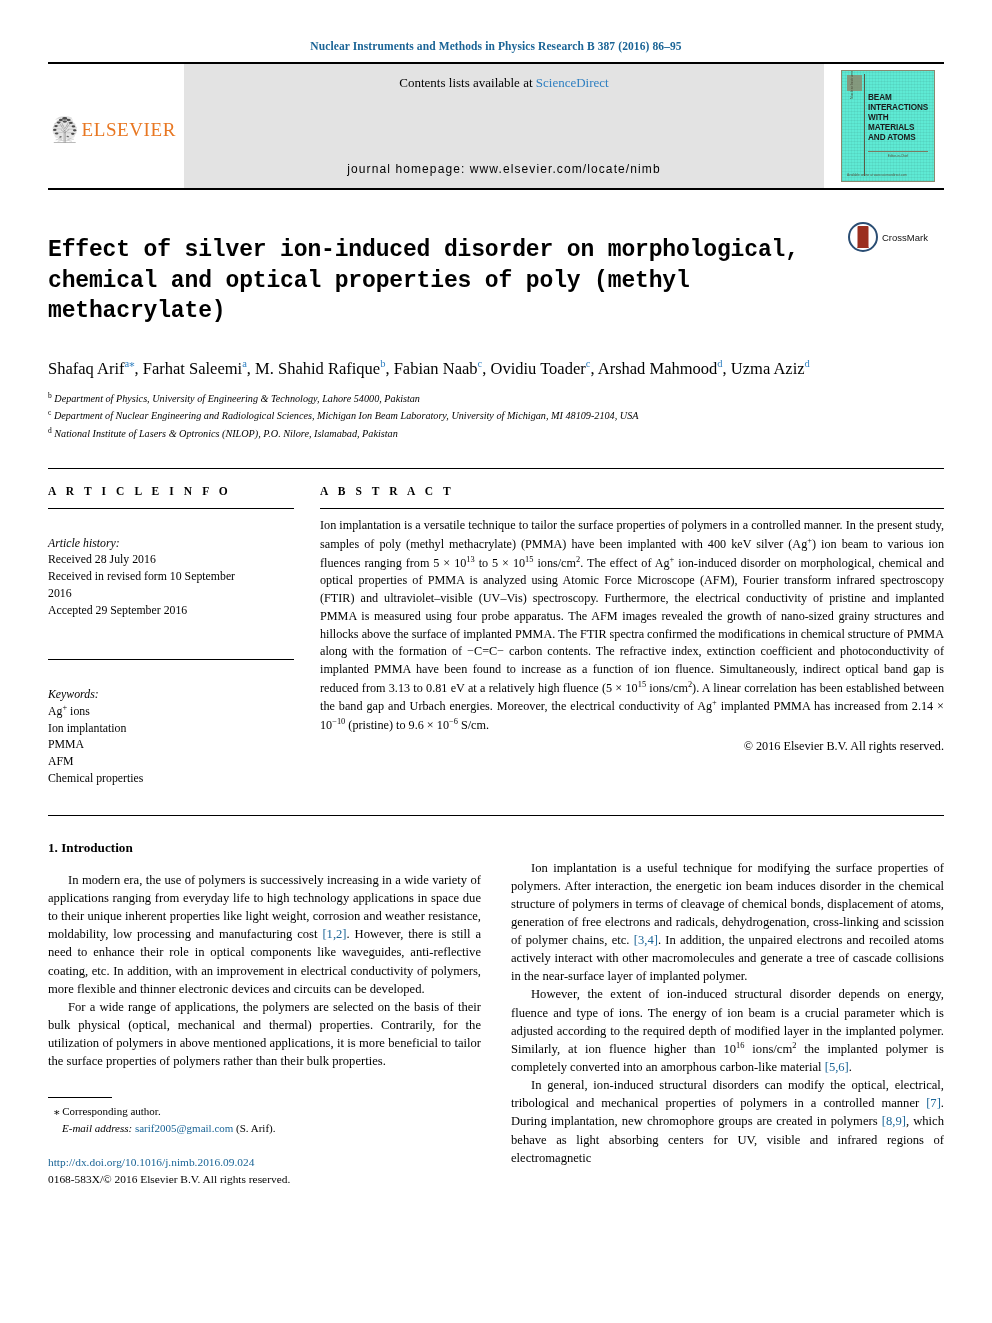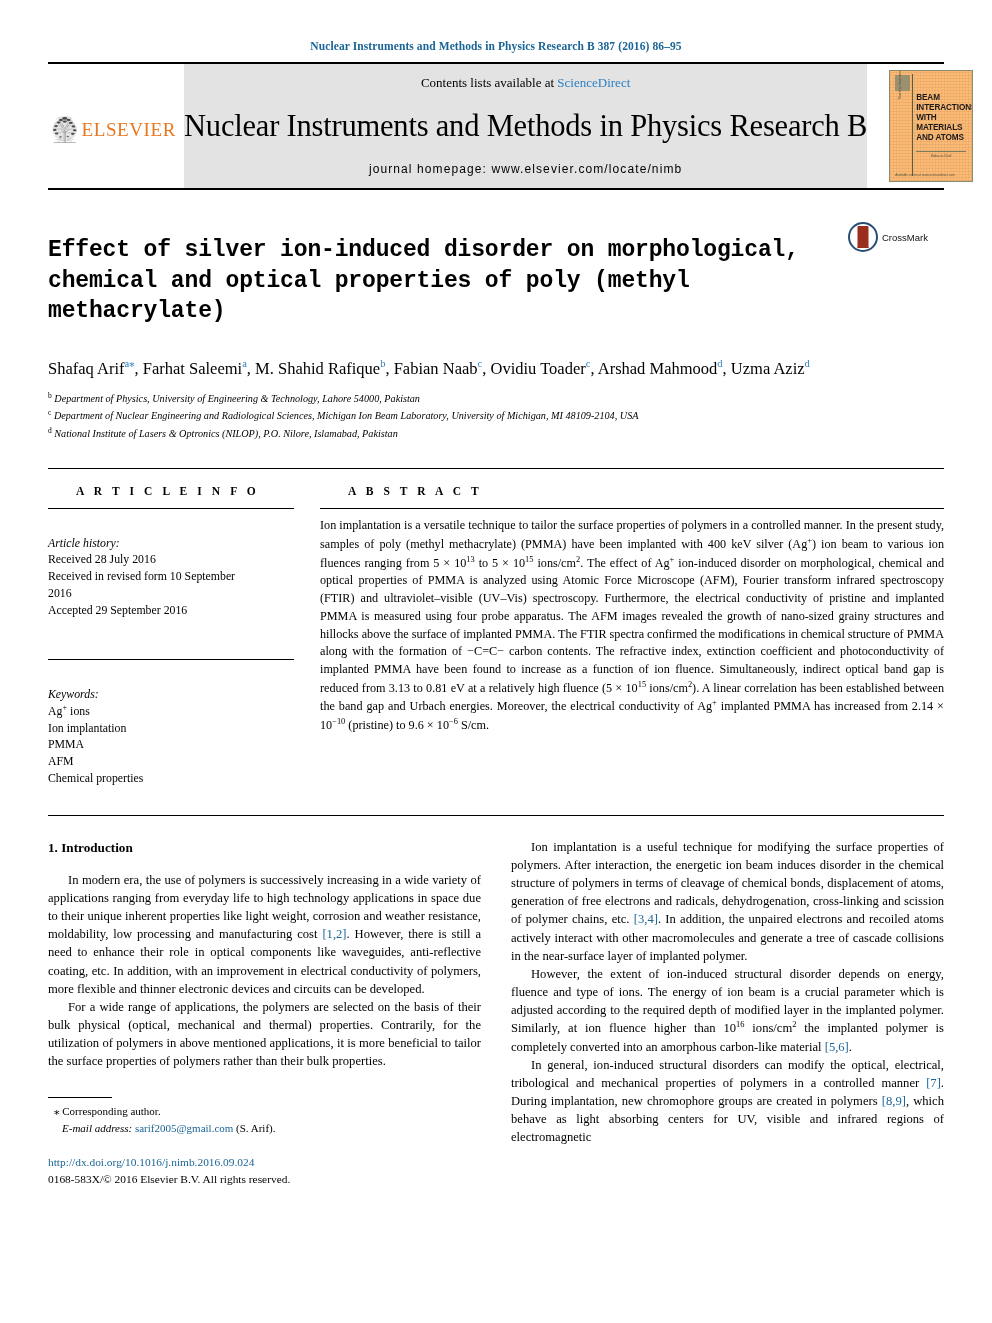--- a/index.html
+++ b/index.html
@@ -75,22 +75,22 @@
     font-size: 12px;
     letter-spacing: 1.1px;
     font-family: "Liberation Sans", sans-serif;
   }
   .cover-block {
     flex: 0 0 112px;
     width: 112px;
     display:flex; align-items:center; justify-content:center;
   }
   .cover-thumb {
-    width: 84px; height: 112px;
-    background: #fdba74;
+    width: 94px; height: 112px;
+    background: #5eead4;
     border: 1px solid #8a8a70;
     position: relative;
     overflow: hidden;
     font-family: "Liberation Sans", sans-serif;
   }
   .cover-thumb:before {
     content:"";
     position:absolute; left:0; top:0; right:0; bottom:0;
     background-image:
       repeating-linear-gradient(0deg, rgba(0,0,0,.055) 0 1px, transparent 1px 3px),
@@ -188,41 +188,41 @@
     display: flex;
   }
   .infocol { flex: 0 0 272px; padding-right: 26px; }
   .abscol  { flex: 1 1 auto; }
   .secthead {
     font-family: "Liberation Serif", serif;
     font-size: 11.5px;
     font-weight: bold;
     letter-spacing: 3.6px;
     margin-bottom: 11px;
-    margin-left: 28px;
   }
   .rule { border-top: 1px solid #000; margin: 0 0 8px 0; }
   .hist-title, .kw-title { font-style: italic; font-size: 11.8px; margin-top: 27px; }
   .hist-line, .kw-line { font-size: 11.8px; line-height: 1.43; }
   .kwblock { margin-top: 40px; }
   .abstract-body {
     font-size: 12.2px;
     line-height: 1.45;
     text-align: justify;
   }
   .copyright { text-align: right; font-size: 12.2px; margin-top: 4px; }
   sup.sm { font-size: 8.4px; vertical-align: super; }
 
   
   .bodywrap {
     margin: 28px 48px 0 48px;
     border-top: 1px solid #000;
     padding-top: 22px;
     display: flex;
     gap: 30px;
+    align-items: center;
   }
   .col { flex: 1 1 0; font-size: 12.6px; line-height: 1.44; text-align: justify; }
   .h2 { font-size: 13.2px; font-weight: bold; margin: 0 0 14px 0; }
   .col p { margin: 0; text-indent: 20px; }
   .ref { color: #1a6496; }
 
   .footnote {
     margin-top: 22px;
     padding-top: 5px;
     font-size: 11px;
@@ -286,21 +286,20 @@
           <path d="M66 71 q-4 -6 -9 -3 q2 6 9 3z"></path>
         </g>
       </svg>
       <div class="elsevier-word">ELSEVIER</div>
     </div>
 
     <div class="journal-center">
       <div class="contents-line">
         <span>Contents lists available at </span><span class="sd">ScienceDirect</span>
       </div>
-      <div class="journal-name">Nuclear Instruments and Methods in Physics Research B</div>
       <div class="homepage-line">journal homepage: www.elsevier.com/locate/nimb</div>
     </div>
 
     <div class="cover-block">
       <div class="cover-thumb">
         <div class="cover-elsev"></div>
         <div class="cover-spine"></div>
         <div class="cover-spine-text">Nuclear Instruments &amp; Methods in Physics Research</div>
         <div class="cover-title">
           <div>BEAM</div>
@@ -358,20 +357,21 @@
         <div class="kw-line">PMMA</div>
         <div class="kw-line">AFM</div>
         <div class="kw-line">Chemical properties</div>
       </div>
     </div>
 
     <div class="abscol">
       <div class="secthead">A B S T R A C T</div>
       <div class="rule"></div>
       <div class="abstract-body">Ion implantation is a versatile technique to tailor the surface properties of polymers in a controlled manner. In the present study, samples of poly (methyl methacrylate) (PMMA) have been implanted with 400 keV silver (Ag<sup class="sm">+</sup>) ion beam to various ion fluences ranging from 5 × 10<sup class="sm">13</sup> to 5 × 10<sup class="sm">15</sup> ions/cm<sup class="sm">2</sup>. The effect of Ag<sup class="sm">+</sup> ion-induced disorder on morphological, chemical and optical properties of PMMA is analyzed using Atomic Force Microscope (AFM), Fourier transform infrared spectroscopy (FTIR) and ultraviolet–visible (UV–Vis) spectroscopy. Furthermore, the electrical conductivity of pristine and implanted PMMA is measured using four probe apparatus. The AFM images revealed the growth of nano-sized grainy structures and hillocks above the surface of implanted PMMA. The FTIR spectra confirmed the modifications in chemical structure of PMMA along with the formation of −C=C− carbon contents. The refractive index, extinction coefficient and photoconductivity of implanted PMMA have been found to increase as a function of ion fluence. Simultaneously, indirect optical band gap is reduced from 3.13 to 0.81 eV at a relatively high fluence (5 × 10<sup class="sm">15</sup> ions/cm<sup class="sm">2</sup>). A linear correlation has been established between the band gap and Urbach energies. Moreover, the electrical conductivity of Ag<sup class="sm">+</sup> implanted PMMA has increased from 2.14 × 10<sup class="sm">−10</sup> (pristine) to 9.6 × 10<sup class="sm">−6</sup> S/cm.</div>
+      <div class="copyright">© 2016 Elsevier B.V. All rights reserved.</div>
     </div>
   </div>
 
   <div class="bodywrap">
 
     <div class="col">
       <div class="h2">1. Introduction</div>
       <p>In modern era, the use of polymers is successively increasing in a wide variety of applications ranging from everyday life to high technology applications in space due to their unique inherent properties like light weight, corrosion and weather resistance, moldability, low processing and manufacturing cost <span class="ref">[1,2]</span>. However, there is still a need to enhance their role in optical components like waveguides, anti-reflective coating, etc. In addition, with an improvement in electrical conductivity of polymers, more flexible and thinner electronic devices and circuits can be developed.</p>
       <p>For a wide range of applications, the polymers are selected on the basis of their bulk physical (optical, mechanical and thermal) properties. Contrarily, for the utilization of polymers in above mentioned applications, it is more beneficial to tailor the surface properties of polymers rather than their bulk properties.</p>
 

